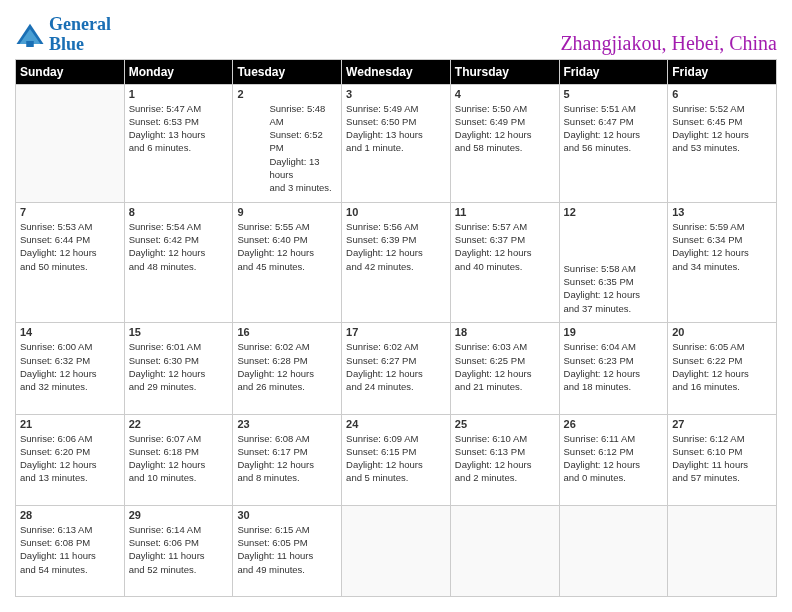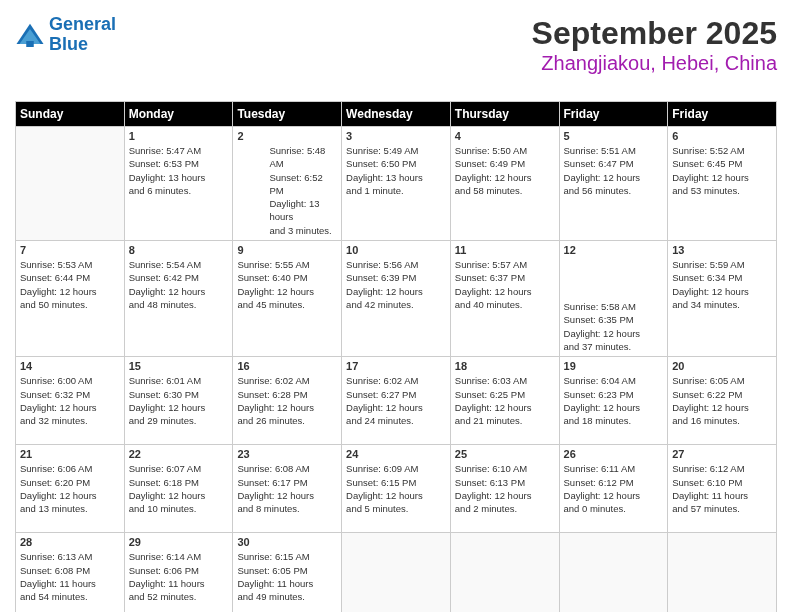--- a/index.html
+++ b/index.html
@@ -13,22 +13,23 @@
     .page {
       width: 792px;
       height: 612px;
       padding: 15px;
       display: flex;
       flex-direction: column;
     }
     .header {
       display: flex;
       justify-content: space-between;
-      align-items: flex-start;
-      margin-bottom: 26px;
+      align-items: flex-end;
+      margin-bottom: 4px;
+      font-family: Liberation Serif, serif;
     }
     .logo {
       display: flex;
       align-items: center;
     }
     .logo-text {
       font-size: 18px;
       font-weight: bold;
       color: #333;
       line-height: 1.1;
@@ -98,21 +99,20 @@
         <polygon points="20,5 38,32 2,32" fill="#1a6fb5"></polygon>
         <polygon points="20,12 34,32 6,32" fill="#4a9fd4"></polygon>
         <rect x="15" y="28" width="10" height="8" fill="#1a6fb5"></rect>
       </svg>
       <div class="logo-text">
         <div><span>General</span></div>
         <div><span style="color:#1a6fb5;">Blue</span></div>
       </div>
     </div>
     <div class="title-block">
-      <div class="month-title">September 2025</div>
       <div class="location">Zhangjiakou, Hebei, China</div>
     </div>
   </div>
 
   <table class="calendar">
     <thead>
       <tr>
       <th>Sunday</th>
           <th>Monday</th>
           <th>Tuesday</th>

